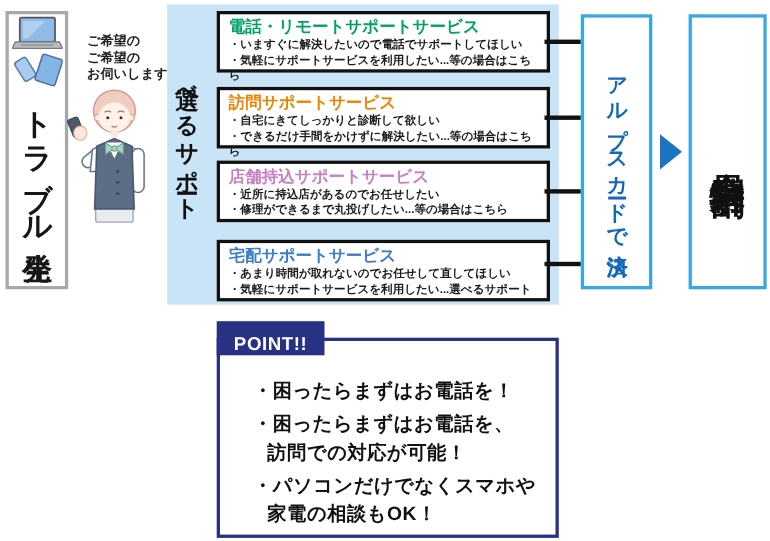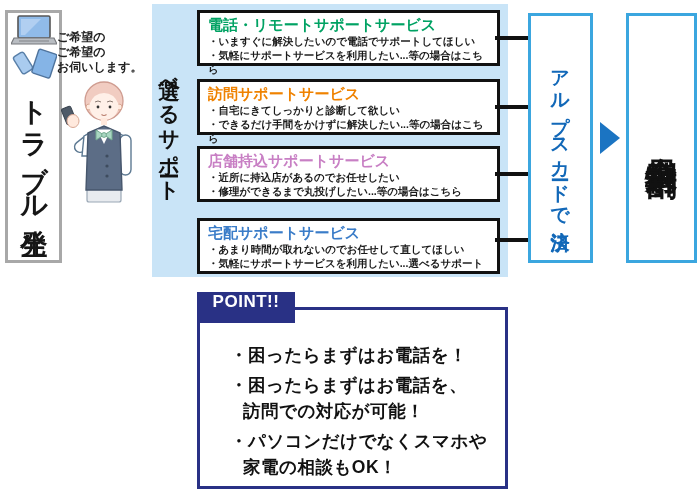--- a/index.html
+++ b/index.html
@@ -12,21 +12,21 @@
     position:absolute;left:5px;top:10px;width:51px;height:247px;
     background:#fff;border:3px solid #a8a8a8;
     display:flex;flex-direction:column;align-items:center;
   }
   .trouble-label{
     writing-mode:vertical-rl;text-orientation:upright;
     font-size:27px;font-weight:bold;color:#161616;letter-spacing:1px;
     margin-top:1px;line-height:1;
   }
   .greeting{
-    position:absolute;left:57px;top:30px;width:90px;
+    position:absolute;left:79px;top:30px;width:90px;
     font-size:12px;line-height:15px;color:#222;font-weight:bold;
   }
   .person-svg{position:absolute;left:60px;top:76px;}
   
   .select-container{
     position:absolute;left:152px;top:4px;width:356px;height:273px;
     background:#c9e4f7;
   }
   .select-label{
     position:absolute;left:7px;top:60px;
@@ -67,21 +67,21 @@
     font-size:32px;font-weight:bold;color:#111;line-height:1;letter-spacing:2px;
   }
   
   .point-box{
     position:absolute;left:197px;top:307px;width:305px;height:176px;
     background:#fff;border:3px solid #293185;
   }
   .point-tab{
     position:absolute;left:197px;top:292px;width:98px;height:31px;
     background:#293185;z-index:2;
-    display:flex;align-items:flex-start;justify-content:center;
+    display:flex;align-items:flex-end;justify-content:center;
   }
   .point-tab-label{color:#fff;font-size:17px;font-weight:bold;letter-spacing:0.5px;}
   .point-content{padding:32px 10px 0 30px;}
   .point-line{font-size:17.5px;font-weight:bold;color:#111;line-height:26px;letter-spacing:0.5px;}
   .point-line.indent{padding-left:13px;}
   .point-line.gap{margin-top:4px;}
 </style>
 </head>
 <body>
 

